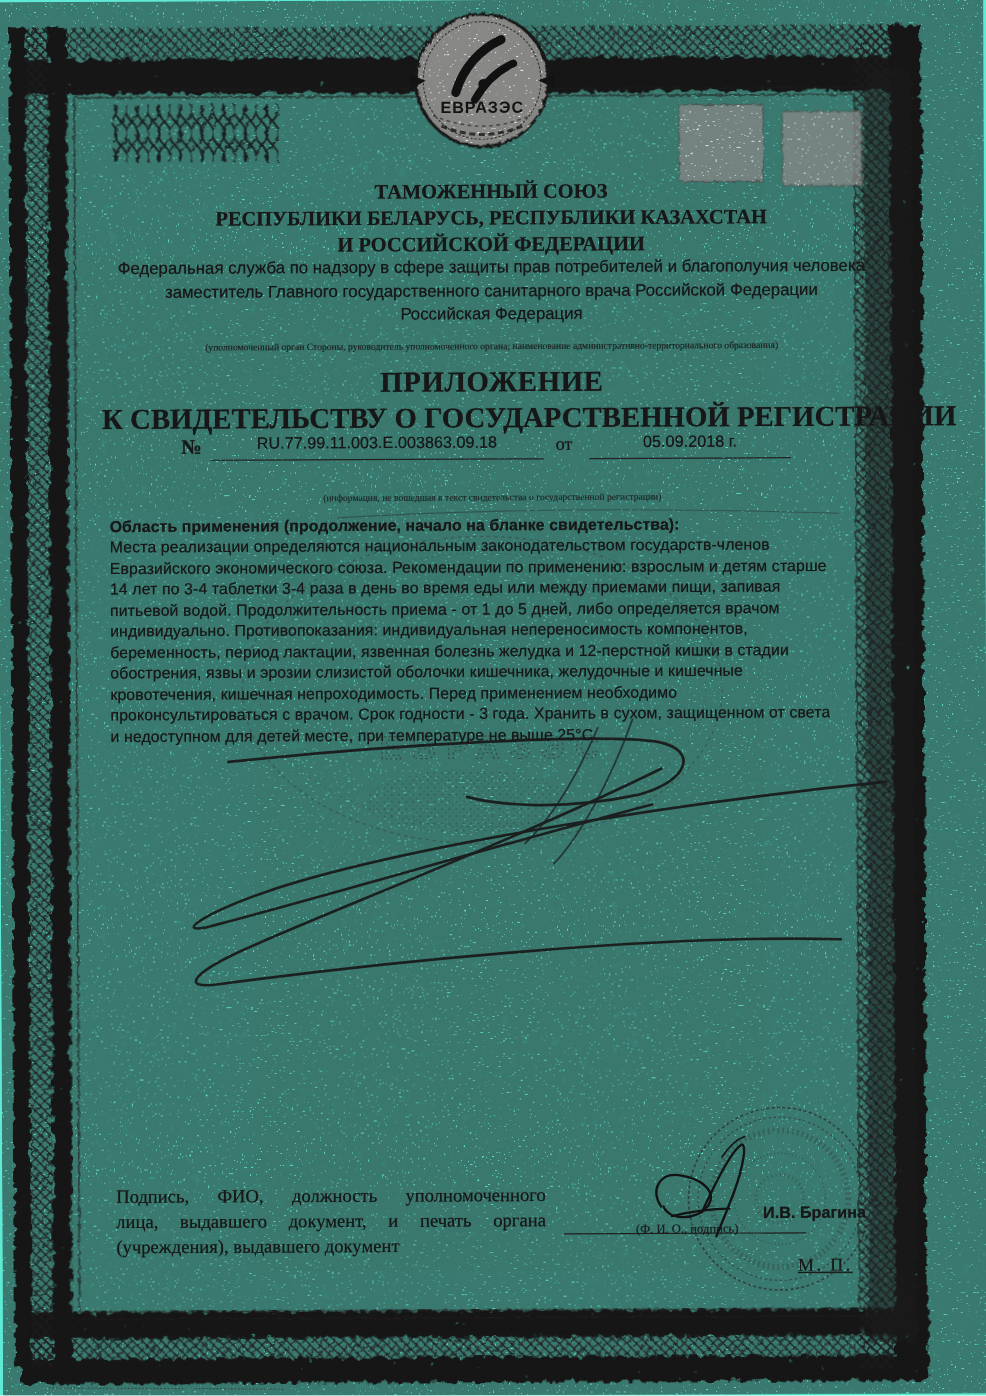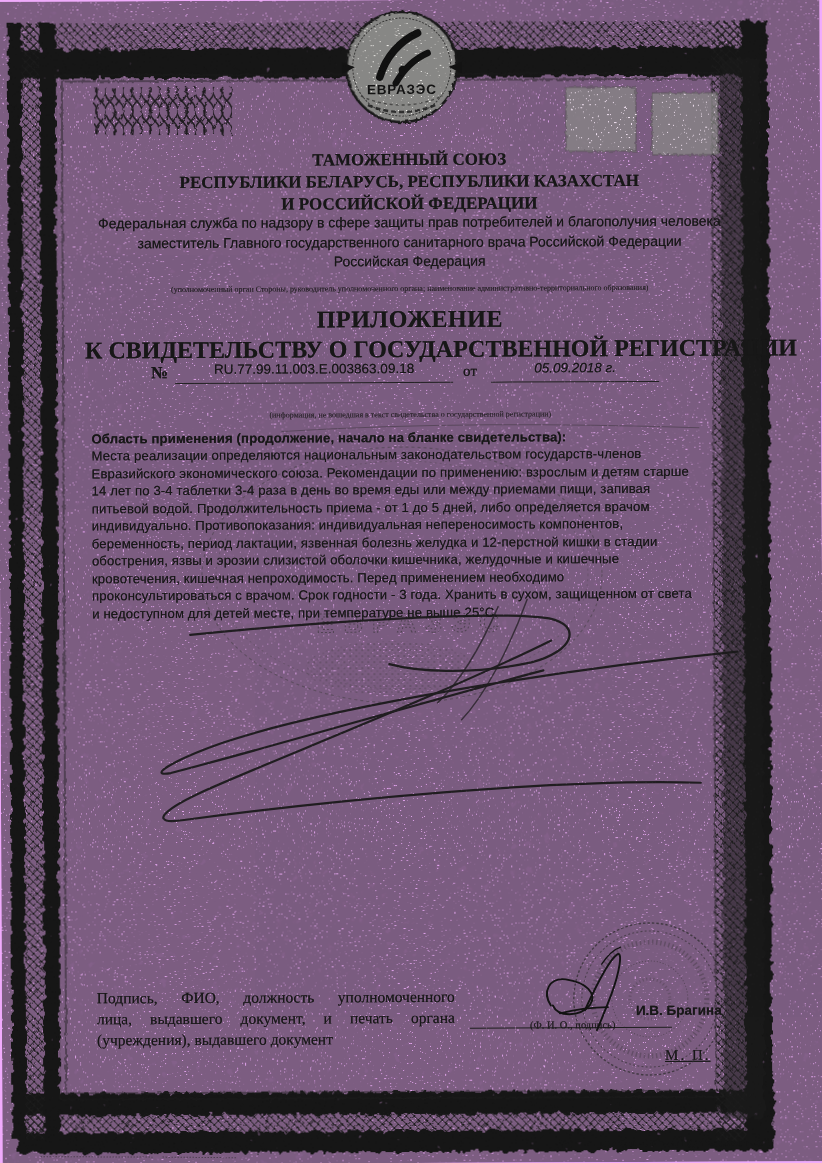--- a/index.html
+++ b/index.html
@@ -1,16 +1,16 @@
 <!DOCTYPE html>
 <html><head>
 <meta charset="utf-8">
 <style>
   html,body{margin:0;padding:0;background:#ffffff;}
-  #sheet{position:relative;width:822px;height:1163px;background:#f0abfc;overflow:hidden;
+  #sheet{position:relative;width:822px;height:1163px;background:#5eead4;overflow:hidden;
          font-family:"Liberation Serif",serif;}
   #tilt{position:absolute;left:0;top:0;width:822px;height:1163px;transform:rotate(-0.25deg);}
   .lyr{position:absolute;left:0;top:0;pointer-events:none;}
   .t{position:absolute;white-space:nowrap;color:#191919;text-shadow:0 0 .6px rgba(25,25,25,.75);}
   .ser{font-family:"Liberation Serif",serif;}
   .san{font-family:"Liberation Sans",sans-serif;}
   .b{font-weight:bold;}
   .cx{left:86px;width:650px;text-align:center;}
   .jl{text-align:justify;text-align-last:justify;}
   .ucell{border-bottom:1.6px solid #2d2d2d;text-align:center;}
@@ -121,21 +121,21 @@
     <div class="t san cx" style="top:253px;font-size:14px;">Российская Федерация</div>
 
     <div class="t ser cx" style="top:284px;font-size:8px;opacity:.85;">(уполномоченный орган Стороны, руководитель уполномоченного органа; наименование административно-территориального образования)</div>
 
     <div class="t ser b cx" style="top:306px;font-size:24px;letter-spacing:.5px;">ПРИЛОЖЕНИЕ</div>
     <div class="t ser b cx" style="top:336px;font-size:24px;">К СВИДЕТЕЛЬСТВУ О ГОСУДАРСТВЕННОЙ РЕГИСТРАЦИИ</div>
 
     <div class="t ser b" style="left:152px;top:362px;font-size:17px;">№</div>
     <div class="t san ucell" style="left:176px;top:361px;width:278px;font-size:13.5px;height:21px;">RU.77.99.11.003.E.003863.09.18</div>
     <div class="t ser" style="left:464px;top:363px;font-size:15px;">от</div>
-    <div class="t san ucell" style="left:492px;top:361px;width:168px;font-size:13.5px;height:21px;font-style:italic;">05.09.2018 г.</div>
+    <div class="t san ucell" style="left:492px;top:361px;width:168px;font-size:13.5px;height:21px;">05.09.2018 г.</div>
 
     <div class="t ser cx" style="top:410px;font-size:8px;opacity:.8;">(информация, не вошедшая в текст свидетельства о государственной регистрации)</div>
 
     <div class="t san b bodyline" style="top:430px;">Область применения (продолжение, начало на бланке свидетельства):</div>
     <div class="t san bodyline" style="top:447px;">Места реализации определяются национальным законодательством государств-членов</div>
     <div class="t san bodyline" style="top:465px;">Евразийского экономического союза. Рекомендации по применению: взрослым и детям старше</div>
     <div class="t san bodyline" style="top:482px;">14 лет по 3-4 таблетки 3-4 раза в день во время еды или между приемами пищи, запивая</div>
     <div class="t san bodyline" style="top:500px;">питьевой водой. Продолжительность приема - от 1 до 5 дней, либо определяется врачом</div>
     <div class="t san bodyline" style="top:517px;">индивидуально. Противопоказания: индивидуальная непереносимость компонентов,</div>
     <div class="t san bodyline" style="top:535px;">беременность, период лактации, язвенная болезнь желудка и 12-перстной кишки в стадии</div>

